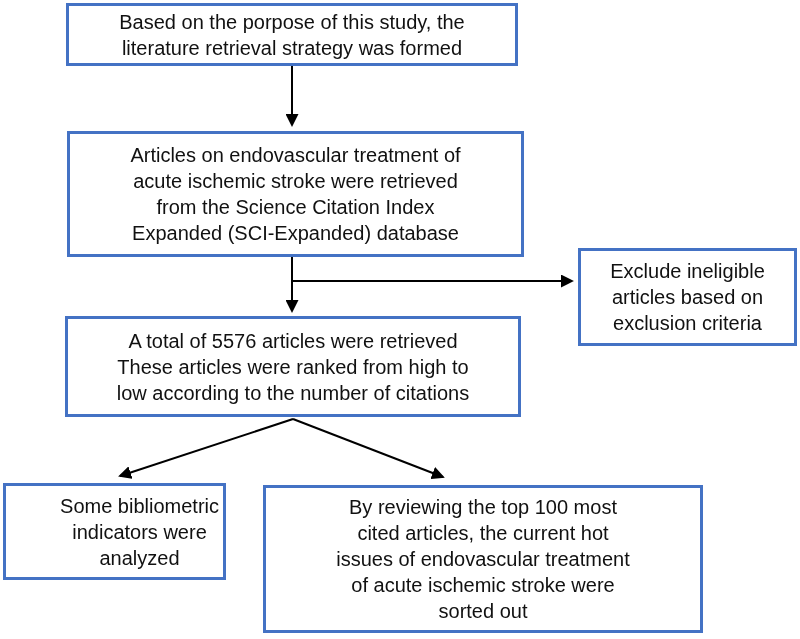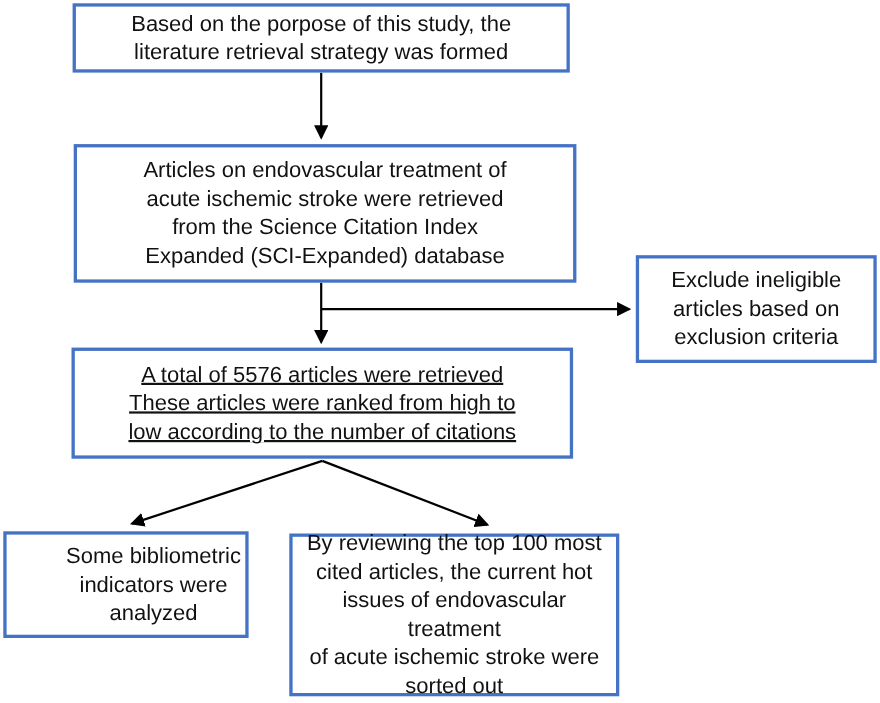--- a/index.html
+++ b/index.html
@@ -36,24 +36,24 @@
   }
   .box-text {
     white-space: pre-line;
     font-size: 20px;
     line-height: 26px;
     padding: 2px 4px;
   }
   
   .box-strategy   { left: 66px;  top: 3px;   width: 452px; height: 63px;  }
   .box-retrieval  { left: 67px;  top: 131px; width: 457px; height: 126px; }
-  .box-exclude    { left: 578px; top: 232px; width: 219px; height: 98px;  }
-  .box-ranked     { left: 65px;  top: 316px; width: 456px; height: 101px; text-decoration: underline; }
+  .box-exclude    { left: 578px; top: 248px; width: 219px; height: 98px;  }
+  .box-ranked     { left: 65px;  top: 316px; width: 456px; height: 101px; }
   .box-indicators { left: 3px;   top: 483px; width: 223px; height: 97px; justify-content: flex-end;  }
-  .box-top100     { left: 263px; top: 485px; width: 300px; height: 148px; }
+  .box-top100     { left: 263px; top: 485px; width: 440px; height: 148px; }
 </style>
 </head>
 <body>
 
 <div class="canvas">
 
   <svg class="arrows" viewBox="0 0 800 639" xmlns="http://www.w3.org/2000/svg">
     <defs>
       <marker id="arrowhead" viewBox="0 0 10 10" refX="8.5" refY="5" markerWidth="6.5" markerHeight="6.5" orient="auto-start-reverse">
         <path d="M0,0 L10,5 L0,10 z" fill="#000000"></path>

